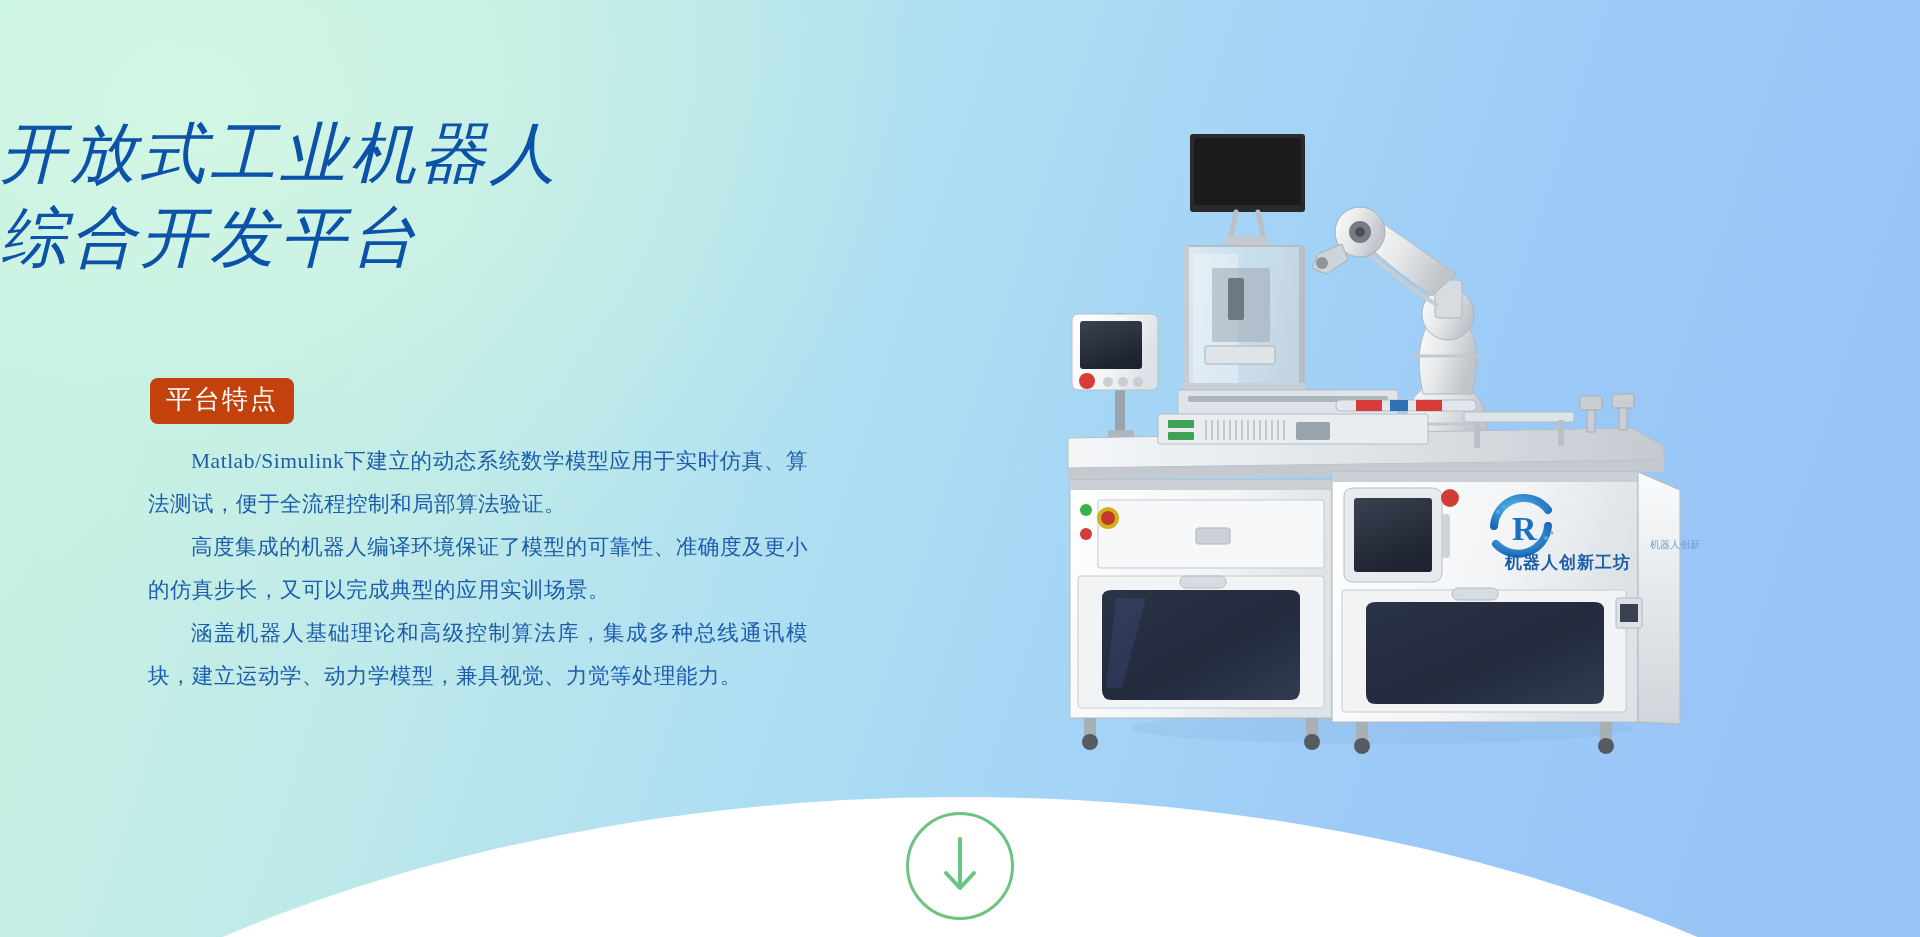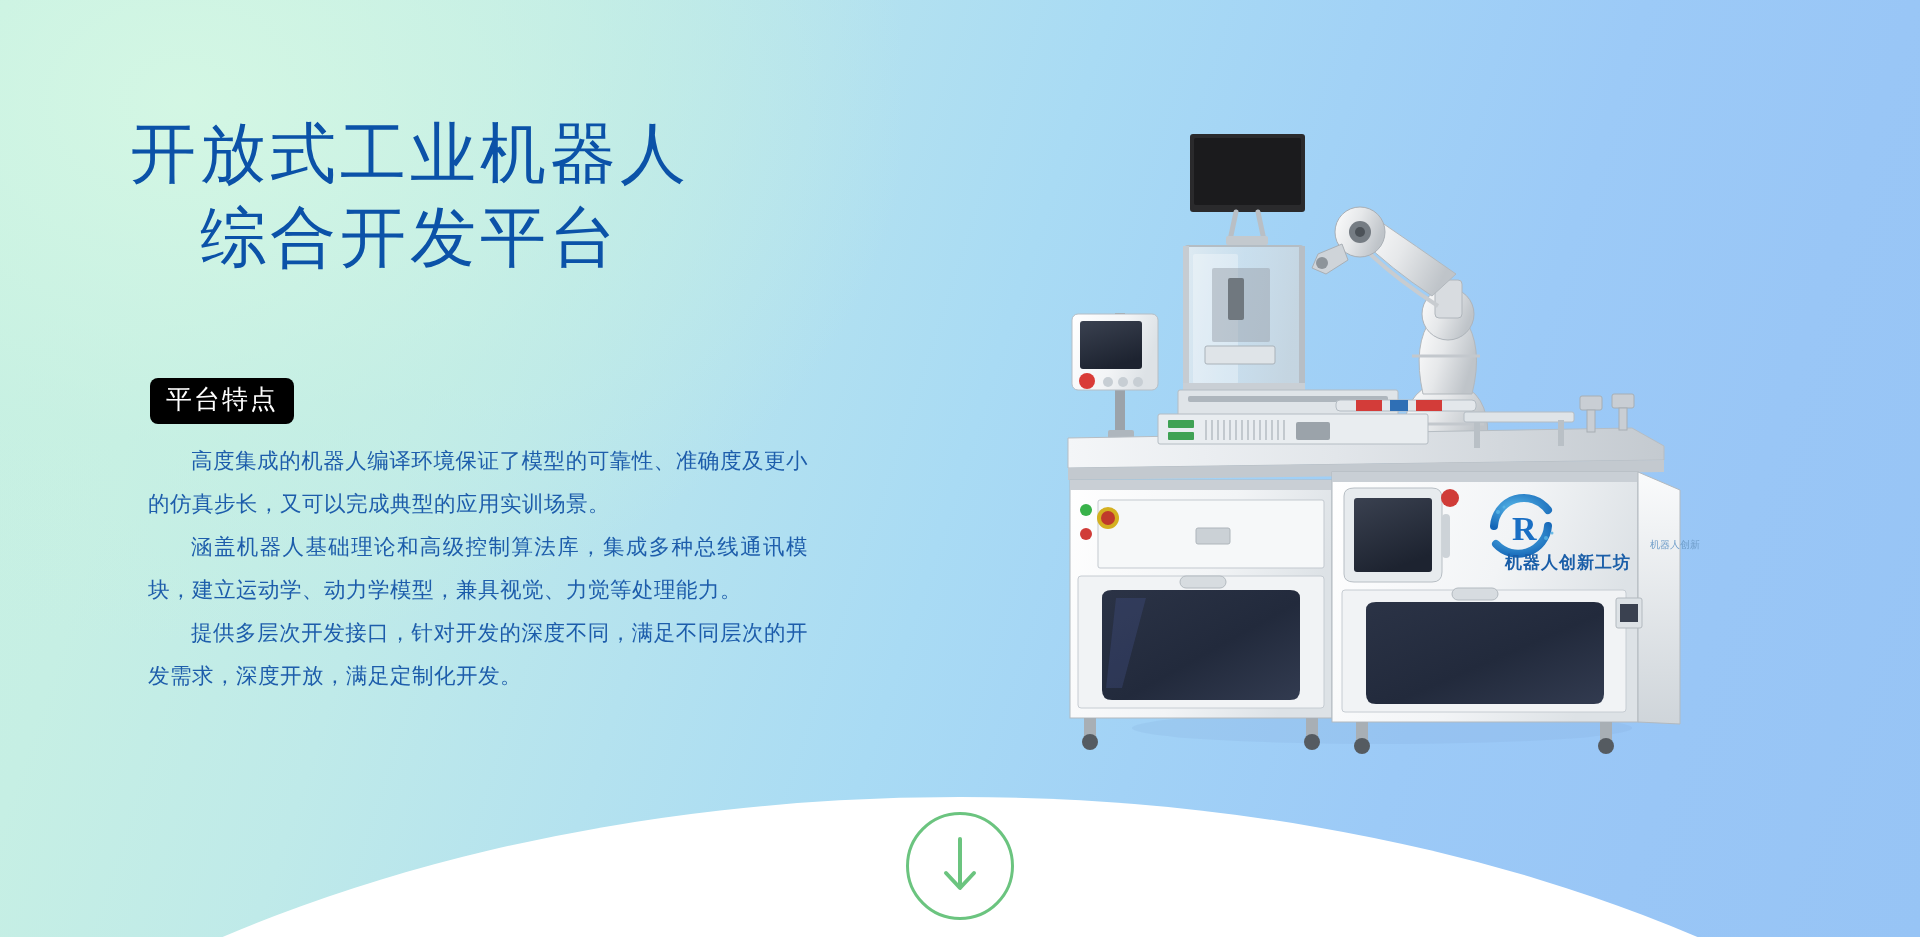--- a/index.html
+++ b/index.html
@@ -58,30 +58,30 @@
   .headline {
     position:absolute;
     left:0; top:112px;
     width:820px;
     color:#0b52a8;
     font-family:"Liberation Serif","DejaVu Serif",serif;
     font-weight:400;
     font-size:66px;
     line-height:84px;
     letter-spacing:4px;
-    text-align:center;
     white-space:nowrap;
+    font-style:italic;
   }
   .headline .l1 { display:block; }
   .headline .l2 { display:block; }
 
   .feature-badge {
     position:absolute;
     left:150px; top:378px;
-    background:#000000;
+    background:#c2410c;
     color:#ffffff;
     font-family:"Liberation Serif","DejaVu Serif",serif;
     font-size:26px;
     line-height:1;
     padding:9px 16px 11px 16px;
     border-radius:8px;
     letter-spacing:2px;
     white-space:nowrap;
   }
 
@@ -134,23 +134,23 @@
   <div class="content">
 
     <h1 class="headline">
       <span class="l1">开放式工业机器人</span>
       <span class="l2">综合开发平台</span>
     </h1>
 
     <div class="feature-badge">平台特点</div>
 
     <div class="body-copy">
+      <p>Matlab/Simulink下建立的动态系统数学模型应用于实时仿真、算法测试，便于全流程控制和局部算法验证。</p>
       <p>高度集成的机器人编译环境保证了模型的可靠性、准确度及更小的仿真步长，又可以完成典型的应用实训场景。</p>
       <p>涵盖机器人基础理论和高级控制算法库，集成多种总线通讯模块，建立运动学、动力学模型，兼具视觉、力觉等处理能力。</p>
-      <p>提供多层次开发接口，针对开发的深度不同，满足不同层次的开发需求，深度开放，满足定制化开发。</p>
     </div>
   </div>
 
   <div class="scroll-down">
     <span class="vis-hidden">arrow-down-icon</span>
     <svg width="44" height="62" viewBox="0 0 44 62" fill="none">
       <path d="M22 4 L22 52" stroke="#6bc47f" stroke-width="4" stroke-linecap="round"></path>
       <path d="M8 38 L22 53 L36 38" stroke="#6bc47f" stroke-width="4" stroke-linecap="round" stroke-linejoin="round" fill="none"></path>
     </svg>
   </div>

